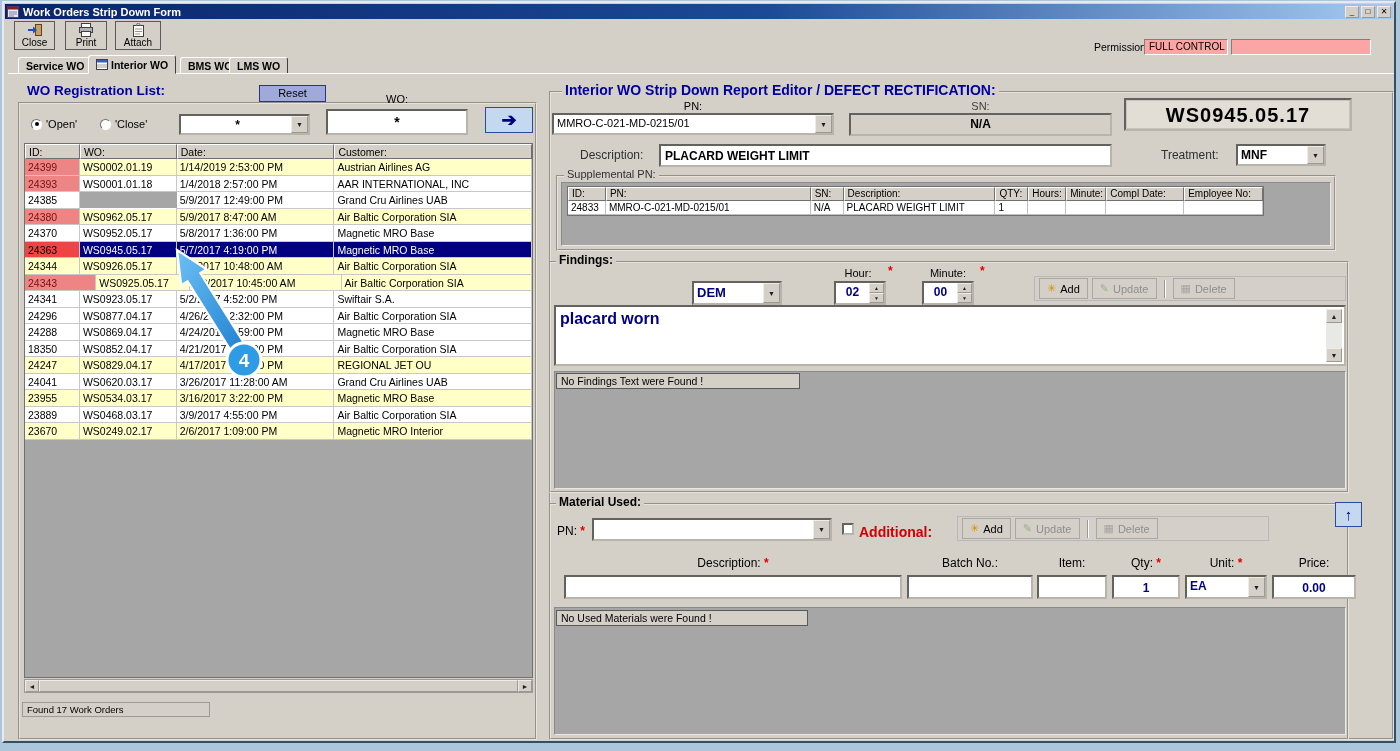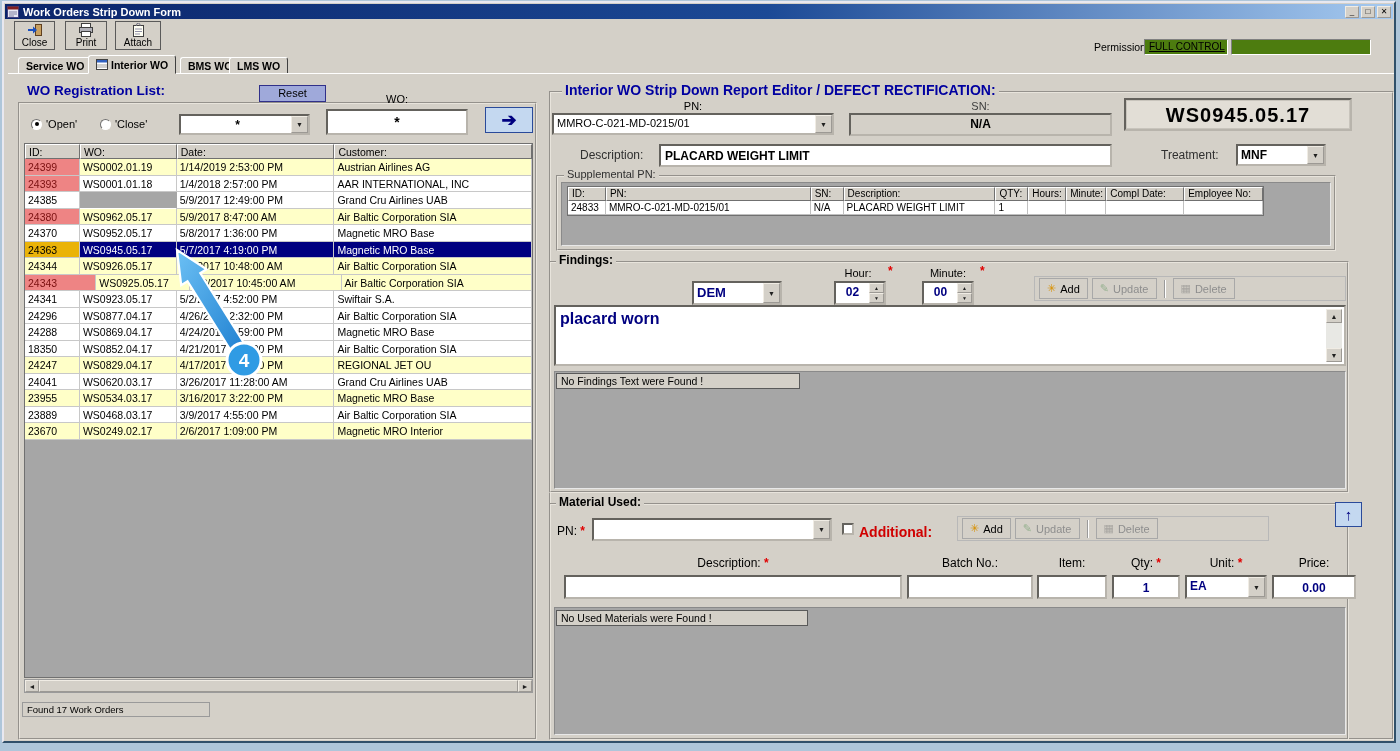--- a/index.html
+++ b/index.html
@@ -16,22 +16,22 @@
   .title-text { color:#fff; font-size:11px; font-weight:bold; margin-left:4px; white-space:nowrap; }
   .winbtns { margin-left:auto; display:flex; gap:2px; }
   .winbtn { width:14px; height:12px; background:#d4d0c8; border:1px outset #f0ece4;
     font-size:8px; line-height:9px; text-align:center; color:#000; cursor:default; }
 
   
   .toolbar { position:absolute; left:1px; top:16px; right:1px; height:33px; background:#d4d0c8; }
   .tbbtn { position:absolute; top:2px; height:29px; background:#d4d0c8; border:1px solid #5a5a5a;
     display:flex; flex-direction:column; align-items:center; justify-content:center; gap:1px; }
   .tbbtn .lbl { font-size:10px; line-height:10px; }
-  .permfield { background:#4d7c0f; border:1px solid; border-color:#808080 #fff #fff #808080;
-    font-size:10px; padding:1px 4px; white-space:nowrap;text-decoration:underline; }
+  .permfield { background:#fca5a5; border:1px solid; border-color:#808080 #fff #fff #808080;
+    font-size:10px; padding:1px 4px; white-space:nowrap; }
 
   
   .tabstrip { position:absolute; left:4px; top:52px; right:4px; height:19px; }
   .tab { position:absolute; bottom:0; height:17px; background:#d4d0c8;
     border:1px solid; border-color:#fff #404040 #d4d0c8 #fff; border-radius:3px 3px 0 0;
     font-size:10.5px; font-weight:bold; padding:2px 7px 0 7px; white-space:nowrap; display:flex; gap:3px; align-items:flex-start;}
   .tab.active { height:19px; z-index:5; padding-top:3px; }
   .contentpanel { position:absolute; left:4px; top:70px; width:1386px; height:668px;
     background:#d4d0c8; border-top:1px solid #fff; }
 
@@ -64,21 +64,21 @@
     background:#a6a6a6; border:1px solid #707070; overflow:hidden; }
   .ghrow { display:flex; height:15px; }
   .ghcell { background:#d4d0c8; border-top:1px solid #fff; border-left:1px solid #fff;
     border-right:1px solid #707070; border-bottom:1px solid #707070;
     font-size:10.5px; padding:1px 0 0 3px; white-space:nowrap; overflow:hidden; }
   .grow { display:flex; height:16.5px; }
   .gcell { background:#fff; color:#000; font-size:10.5px; padding:2px 0 0 3px;
     border-right:1px solid #c8c8c8; border-bottom:1px solid #c8c8c8; white-space:nowrap; overflow:hidden; }
   .grow.yellow .gcell { background:#ffffc8; }
   .grow.selected .gcell { background:#000080; color:#fff; }
-  .grow.selected .gcell.c0 { background:#eab308; color:#000; }
+  .grow.selected .gcell.c0 { background:#ef4444; color:#000; }
   .gcell.idred { background:#ee8484 !important; color:#7a1010 !important; }
 
   
   .hscroll { position:absolute; display:flex; height:14px; border:1px solid #9a9a9a; background:#e8e8e4; }
   .harrow { width:14px; background:#d4d0c8; border:1px outset #f0ece4; font-size:7px;
     display:flex; align-items:center; justify-content:center; color:#202020; }
   .hthumb { flex:1; background:#d4d0c8; border:1px outset #f0ece4; }
   .vscroll { position:absolute; right:2px; top:2px; bottom:2px; width:16px; display:flex;
     flex-direction:column; background:#e8e8e4; }
   .varrow { height:14px; background:#d4d0c8; border:1px outset #f0ece4; font-size:7px;

